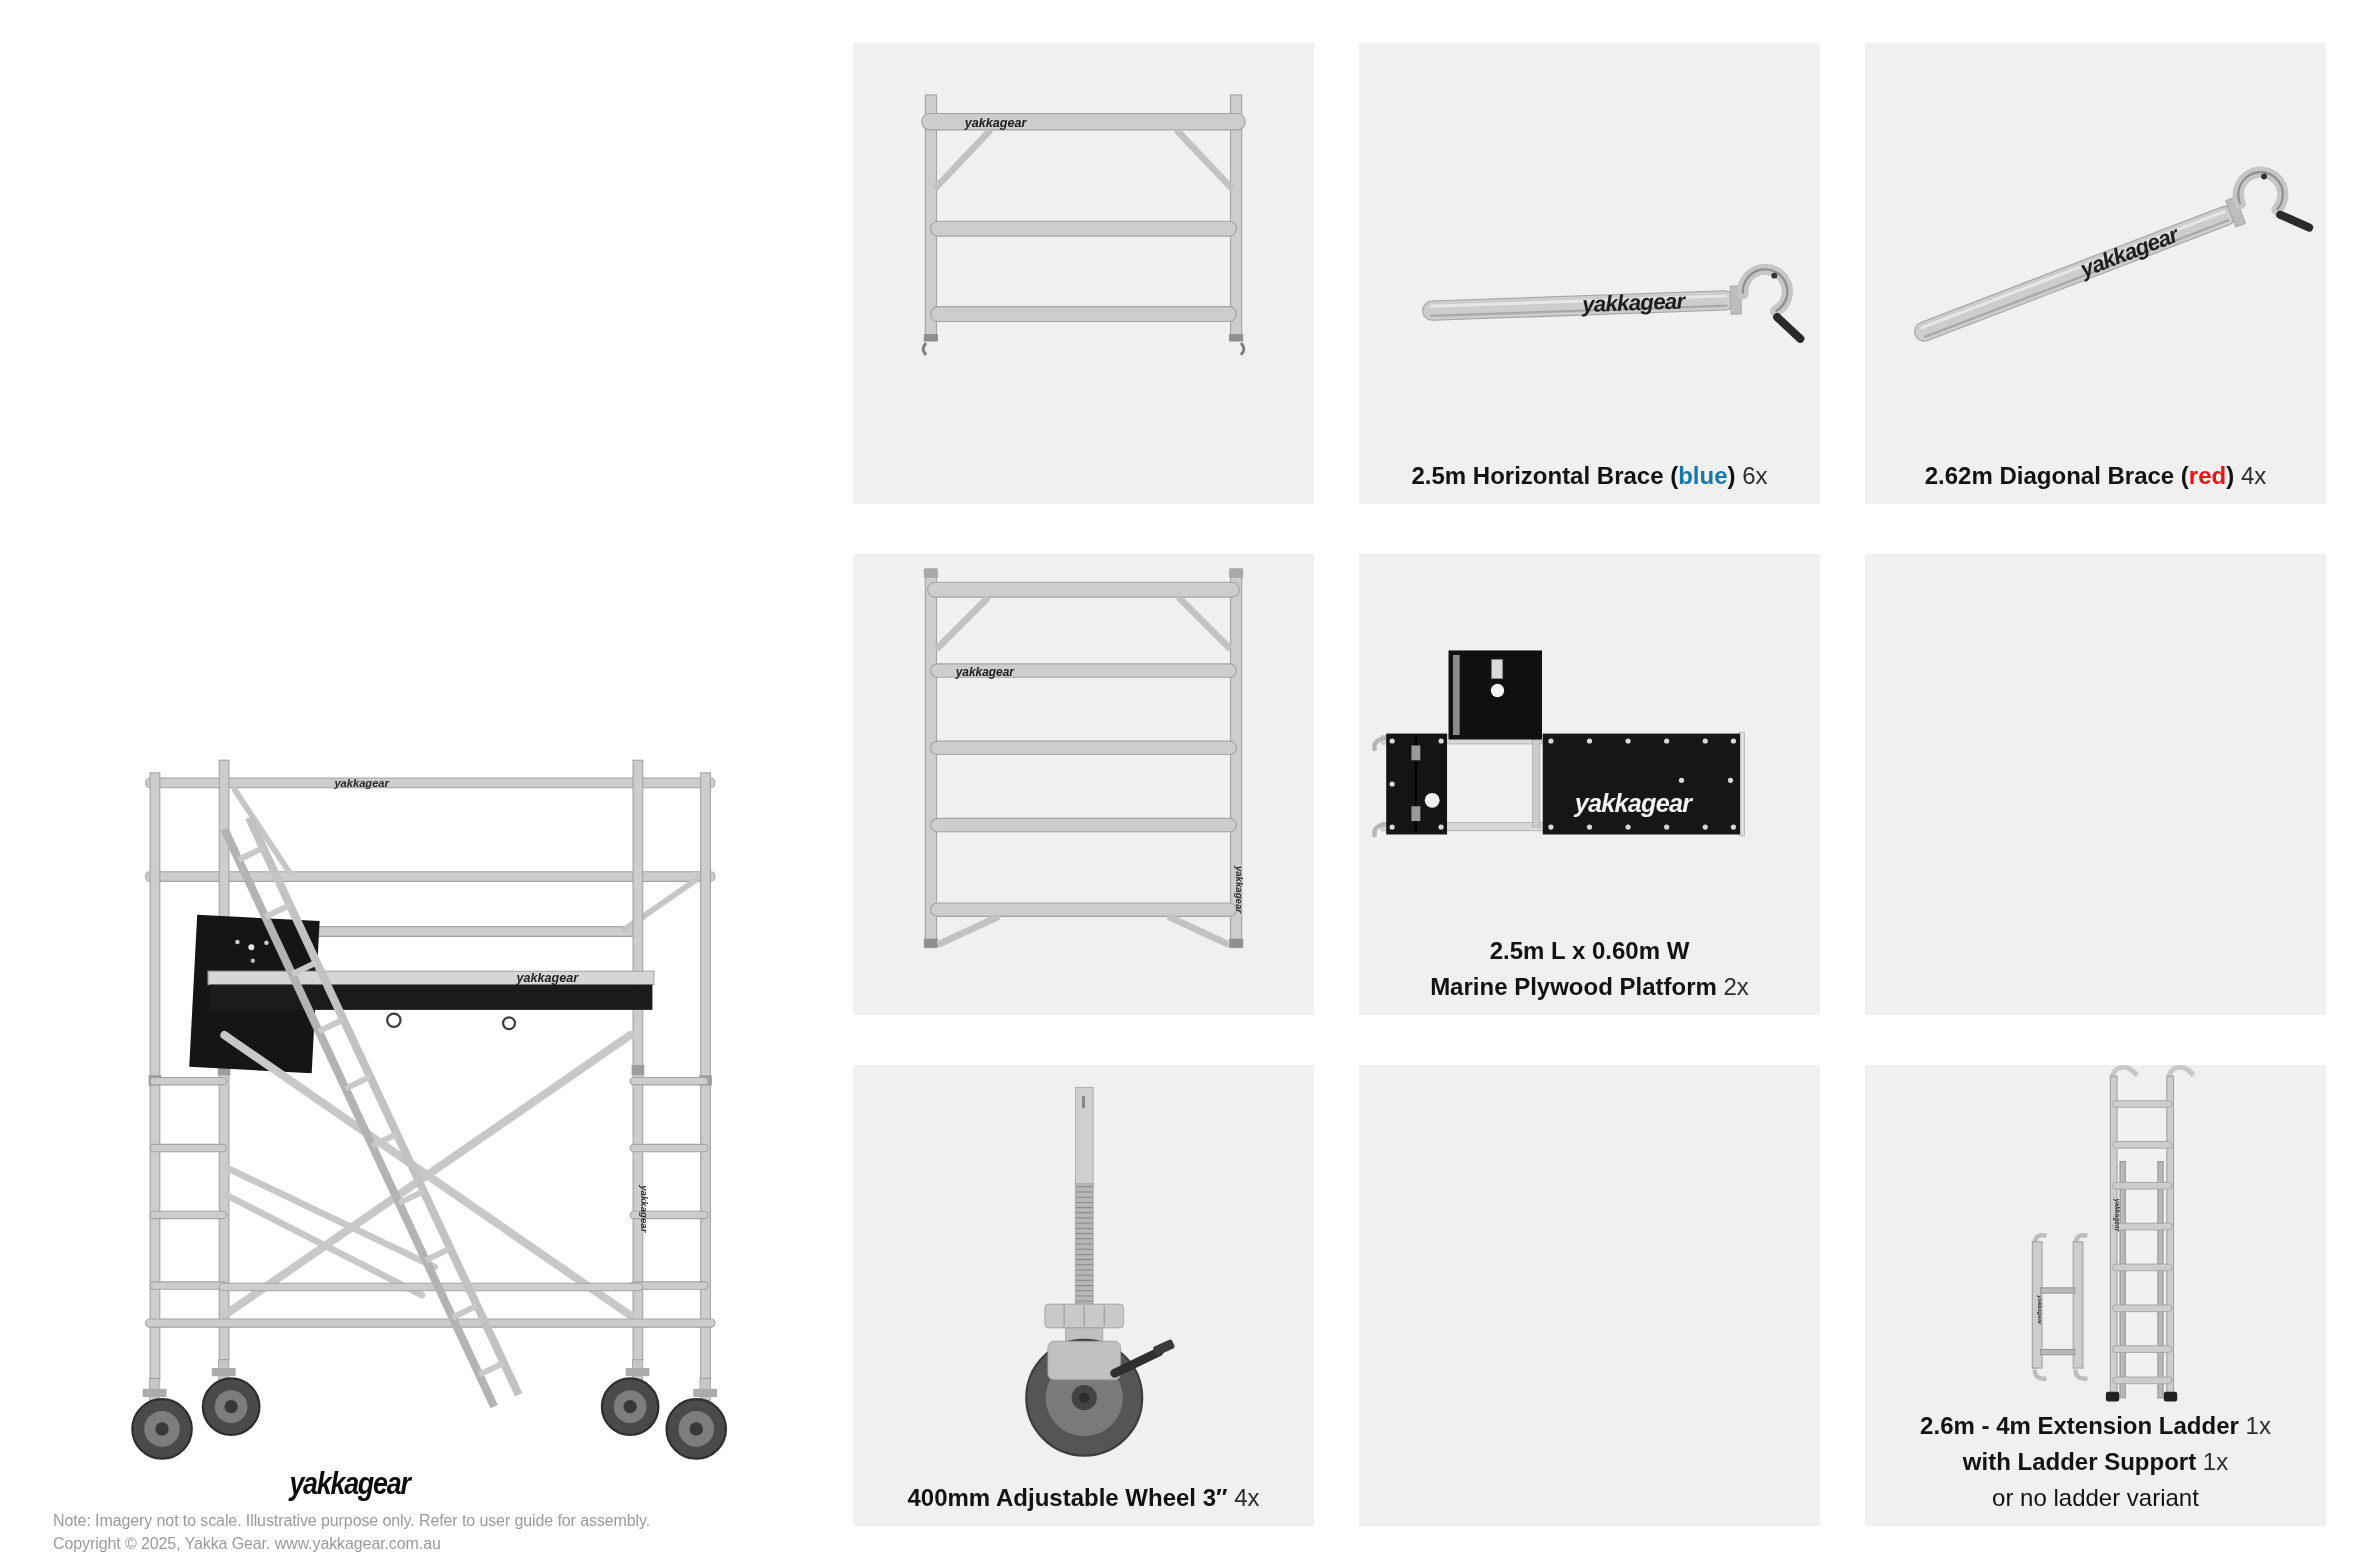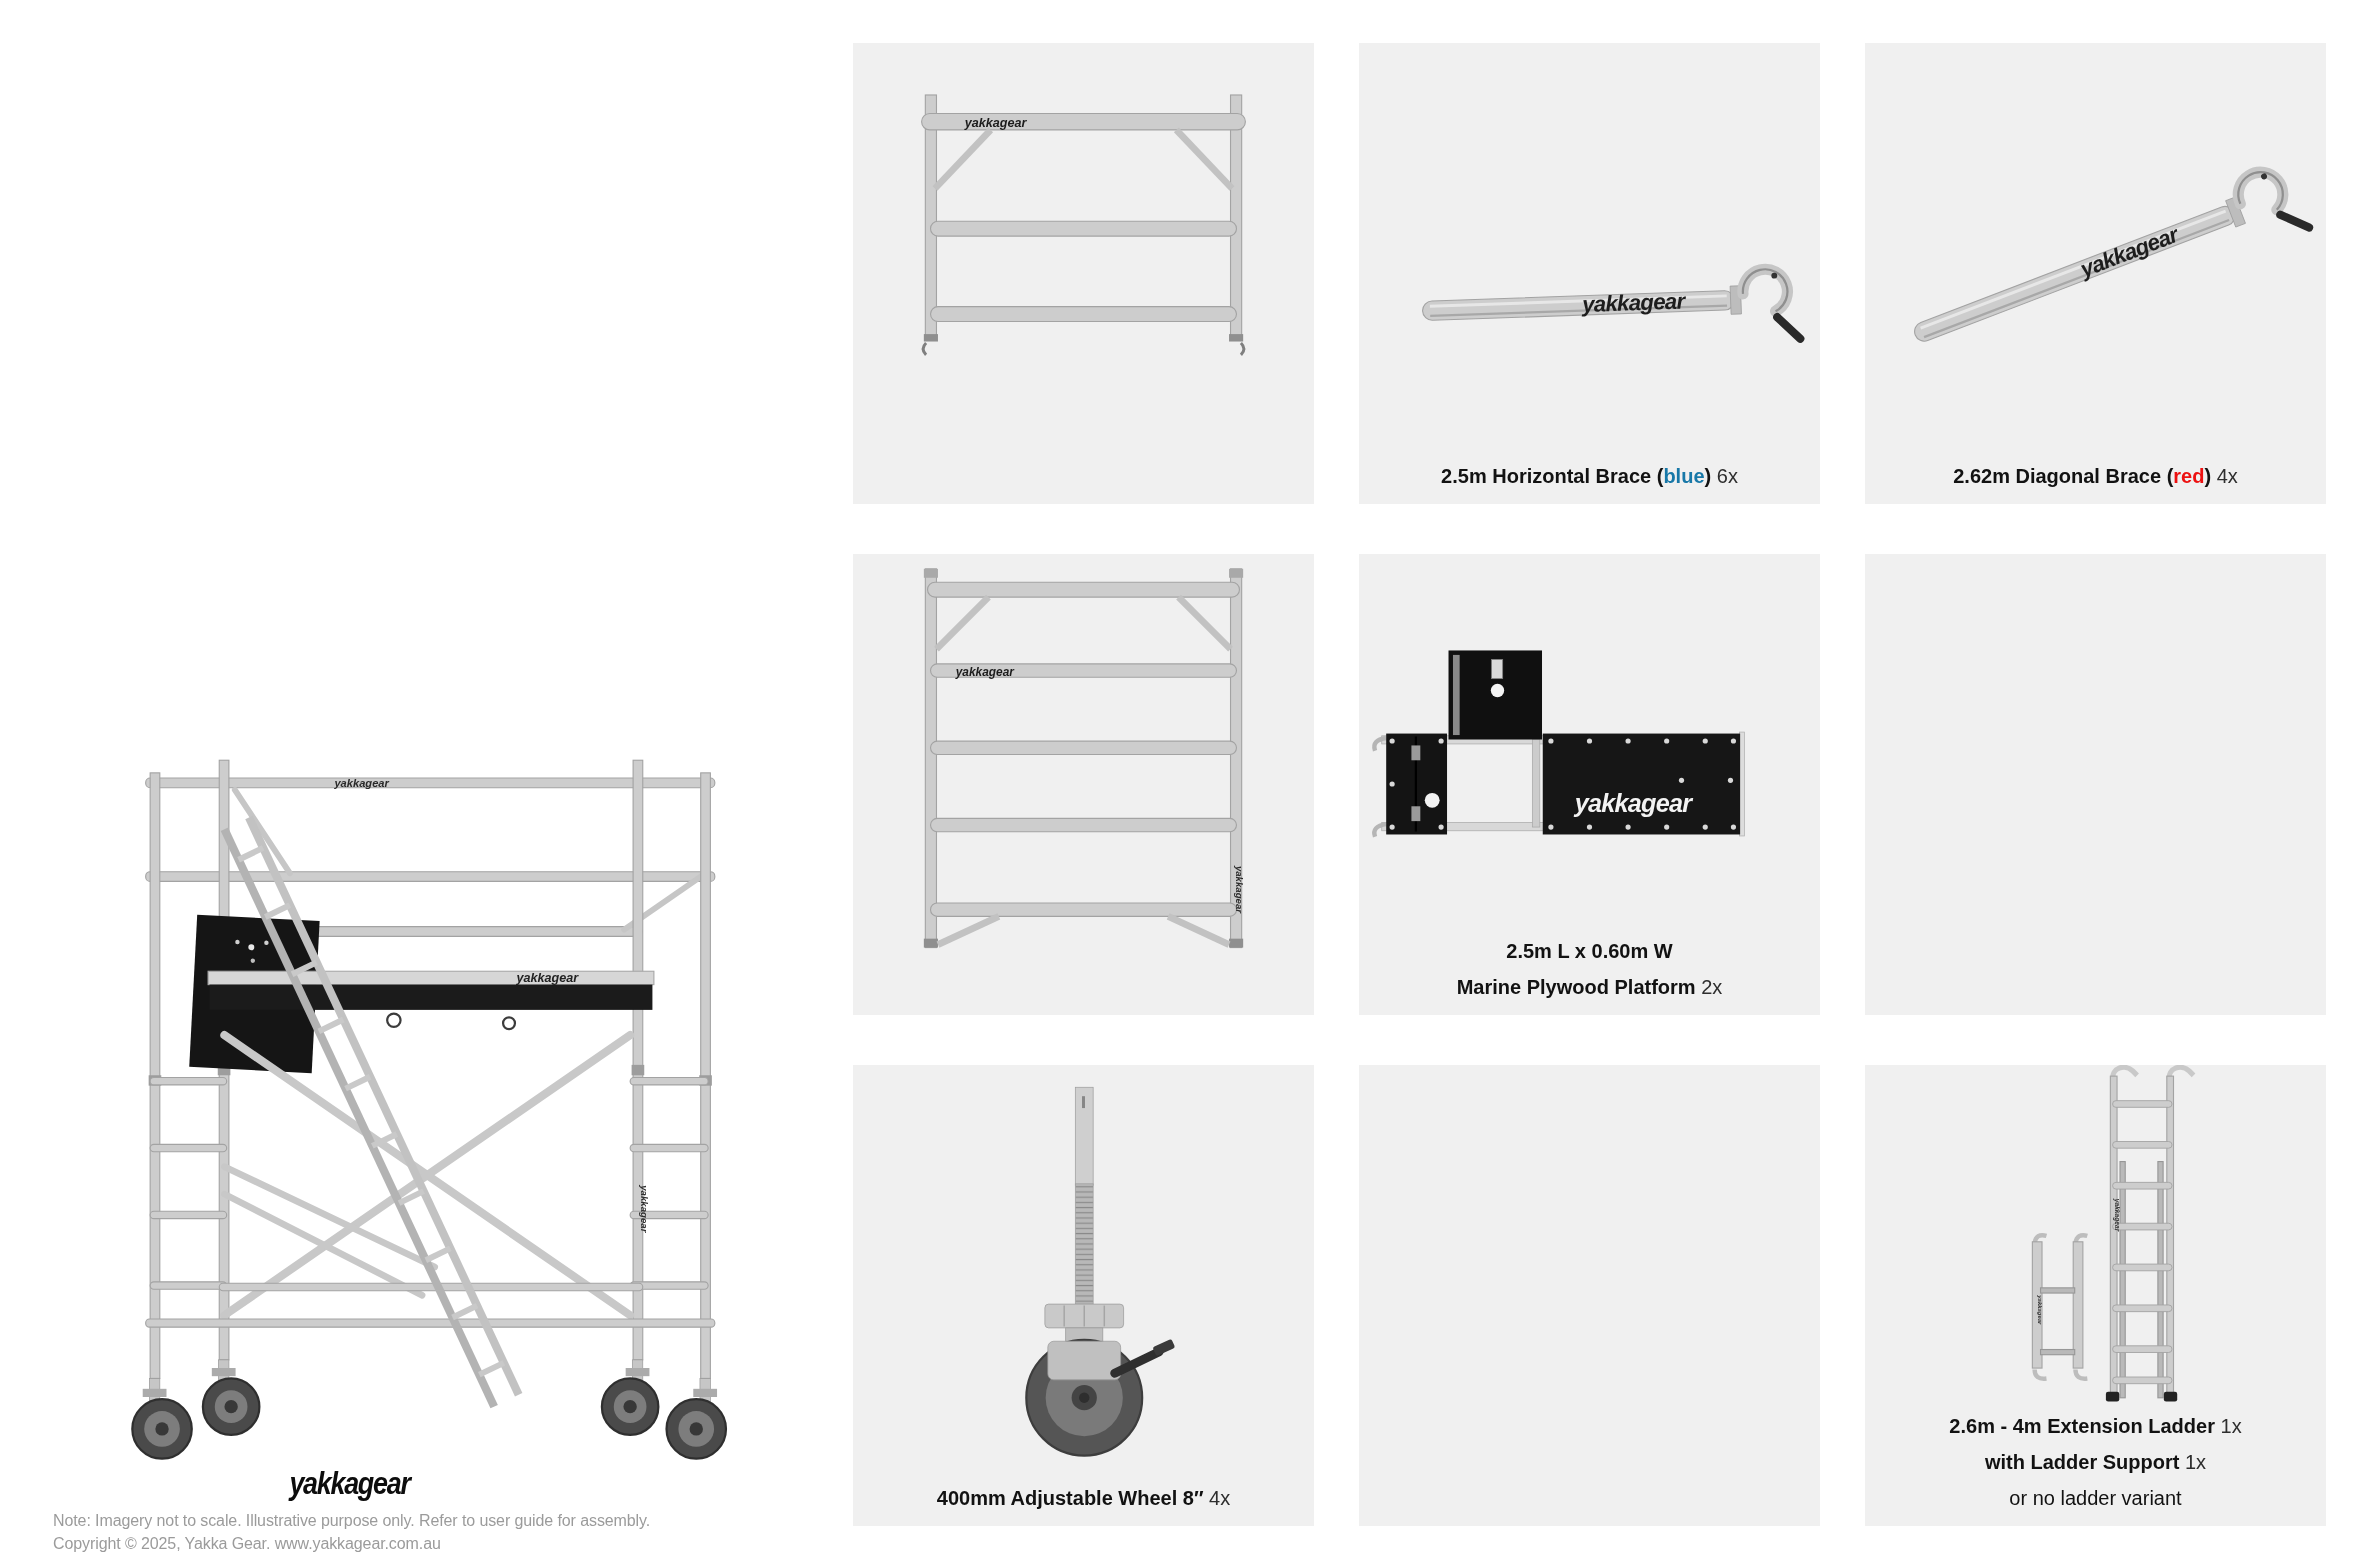--- a/index.html
+++ b/index.html
@@ -14,21 +14,21 @@
     grid-template-columns:461px 461px 461px;
     grid-template-rows:461px 461px 461px;
     column-gap:45px;row-gap:50px;
   }
   .card{
     background:#f0f0f0;
     display:flex;flex-direction:column;align-items:center;justify-content:space-between;
   }
   .card svg{display:block;}
   .caption{
-    text-align:center;font-size:20px;line-height:36px;
+    text-align:center;font-size:24px;line-height:36px;
     color:#121212;margin-bottom:9.7px;width:100%;
   }
   .cap-line{white-space:nowrap;}
   .seg-b{font-weight:700;color:#121212;}
   .seg-n{font-weight:400;color:#2e2e2e;}
   .seg-r{font-weight:400;color:#121212;}
   .seg-blue{font-weight:700;color:#1878a8;}
   .seg-red{font-weight:700;color:#ed1111;margin-top:38px;}
   
   .scaffold-fig{position:absolute;left:104px;top:732px;width:654px;height:743px;}
@@ -323,21 +323,21 @@
         <circle cx="311" cy="448" r="78" fill="#555" stroke="#3d3d3d" stroke-width="3"></circle>
         <circle cx="311" cy="448" r="52" fill="#7a7a7a"></circle>
         <circle cx="311" cy="448" r="17" fill="#444"></circle>
         <circle cx="311" cy="448" r="7" fill="#2e2e2e"></circle>
         <rect x="262" y="372" width="98" height="52" rx="8" fill="#c0c0c0" stroke="#9a9a9a"></rect>
         <line x1="352" y1="415" x2="412" y2="386" stroke="#2f2f2f" stroke-width="12" stroke-linecap="round"></line>
         <rect x="404" y="374" width="28" height="13" rx="3" fill="#3a3a3a" transform="rotate(-25 418 380)"></rect>
       </g>
     </svg>
     <div class="caption">
-        <div class="cap-line"><span class="seg-b">400mm Adjustable Wheel 8″</span><span class="seg-n"> 4x</span></div>
+        <div class="cap-line"><span class="seg-b">400mm Adjustable Wheel 3″</span><span class="seg-n"> 4x</span></div>
       </div>
   </div>
 
   <div class="card"></div>
 
   <div class="card">
     <svg width="461" height="338" viewBox="0 0 620 455">
       <g>
         <path d="M334 20 C330 4 350 -2 360 8 L366 14" fill="none" stroke="#c9c9c9" stroke-width="7"></path>
         <path d="M410 20 C406 4 426 -2 436 8 L442 14" fill="none" stroke="#c9c9c9" stroke-width="7"></path>

